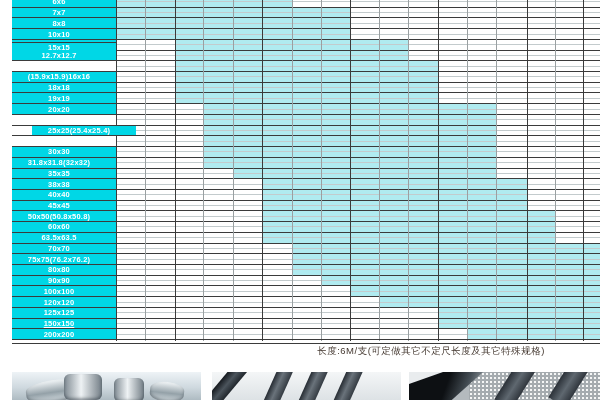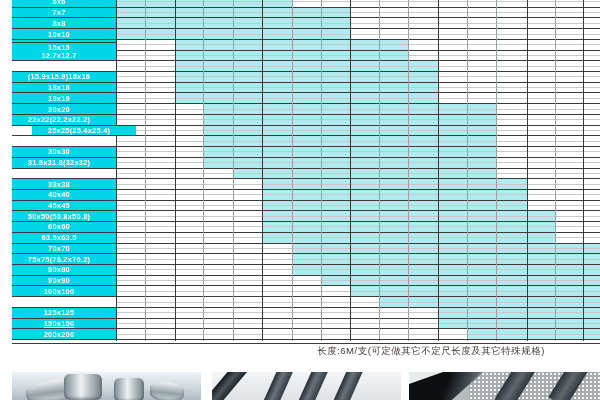--- a/index.html
+++ b/index.html
@@ -82,39 +82,39 @@
       <div class="hline" style="left: 12px; width: 588px; top: 92.48px; background: rgb(59, 59, 59);"></div>
       <div class="midline" style="left: 116px; width: 484px; top: 97.84px; background: rgb(195, 203, 205);"></div>
       <div class="row-label" style="top: 92.48px; height: 10.72px; background: rgb(0, 215, 230); border-top: 1px solid rgb(59, 59, 59);">19x19</div>
       <div class="row-fill" style="left: 203px; top: 103.2px; width: 293px; height: 10.72px; background: rgb(176, 235, 240);"></div>
       <div class="hline" style="left: 12px; width: 588px; top: 103.2px; background: rgb(59, 59, 59);"></div>
       <div class="midline" style="left: 116px; width: 484px; top: 108.56px; background: rgb(195, 203, 205);"></div>
       <div class="row-label" style="top: 103.2px; height: 10.72px; background: rgb(0, 215, 230); border-top: 1px solid rgb(59, 59, 59);">20x20</div>
       <div class="row-fill" style="left: 203px; top: 113.92px; width: 293px; height: 10.72px; background: rgb(176, 235, 240);"></div>
       <div class="hline" style="left: 12px; width: 588px; top: 113.92px; background: rgb(59, 59, 59);"></div>
       <div class="midline" style="left: 116px; width: 484px; top: 119.28px; background: rgb(195, 203, 205);"></div>
-      <div class="row-label" style="top: 113.92px; height: 10.72px; background: rgb(0, 215, 230); border-top: 1px solid rgb(59, 59, 59);">22x22(22.2x22.2)</div>
       <div class="row-fill" style="left: 203px; top: 124.64px; width: 293px; height: 10.72px; background: rgb(176, 235, 240);"></div>
       <div class="hline" style="left: 12px; width: 588px; top: 124.64px; background: rgb(59, 59, 59);"></div>
       <div class="midline" style="left: 116px; width: 484px; top: 130px; background: rgb(195, 203, 205);"></div>
       <div class="row-label" style="top: 124.64px; height: 10.72px; background: rgb(0, 215, 230); border-top: 1px solid rgb(59, 59, 59); margin-left: 20px;">25x25(25.4x25.4)</div>
       <div class="row-fill" style="left: 203px; top: 135.36px; width: 293px; height: 10.72px; background: rgb(176, 235, 240);"></div>
       <div class="hline" style="left: 12px; width: 588px; top: 135.36px; background: rgb(59, 59, 59);"></div>
       <div class="midline" style="left: 116px; width: 484px; top: 140.72px; background: rgb(195, 203, 205);"></div>
       <div class="row-fill" style="left: 203px; top: 146.08px; width: 293px; height: 10.72px; background: rgb(176, 235, 240);"></div>
       <div class="hline" style="left: 12px; width: 588px; top: 146.08px; background: rgb(59, 59, 59);"></div>
       <div class="midline" style="left: 116px; width: 484px; top: 151.44px; background: rgb(195, 203, 205);"></div>
       <div class="row-label" style="top: 146.08px; height: 10.72px; background: rgb(0, 215, 230); border-top: 1px solid rgb(59, 59, 59);">30x30</div>
       <div class="row-fill" style="left: 203px; top: 156.8px; width: 293px; height: 10.72px; background: rgb(176, 235, 240);"></div>
       <div class="hline" style="left: 12px; width: 588px; top: 156.8px; background: rgb(59, 59, 59);"></div>
       <div class="midline" style="left: 116px; width: 484px; top: 162.16px; background: rgb(195, 203, 205);"></div>
       <div class="row-label" style="top: 156.8px; height: 10.72px; background: rgb(0, 215, 230); border-top: 1px solid rgb(59, 59, 59);">31.8x31.8(32x32)</div>
       <div class="row-fill" style="left: 233px; top: 167.52px; width: 263px; height: 10.72px; background: rgb(176, 235, 240);"></div>
       <div class="hline" style="left: 12px; width: 588px; top: 167.52px; background: rgb(59, 59, 59);"></div>
       <div class="midline" style="left: 116px; width: 484px; top: 172.88px; background: rgb(195, 203, 205);"></div>
+      <div class="row-label" style="top: 167.52px; height: 10.72px; background: rgb(0, 215, 230); border-top: 1px solid rgb(59, 59, 59);">35x35</div>
       <div class="row-fill" style="left: 262px; top: 178.24px; width: 265px; height: 10.72px; background: rgb(176, 235, 240);"></div>
       <div class="hline" style="left: 12px; width: 588px; top: 178.24px; background: rgb(59, 59, 59);"></div>
       <div class="midline" style="left: 116px; width: 484px; top: 183.6px; background: rgb(195, 203, 205);"></div>
       <div class="row-label" style="top: 178.24px; height: 10.72px; background: rgb(0, 215, 230); border-top: 1px solid rgb(59, 59, 59);">38x38</div>
       <div class="row-fill" style="left: 262px; top: 188.96px; width: 265px; height: 10.72px; background: rgb(176, 235, 240);"></div>
       <div class="hline" style="left: 12px; width: 588px; top: 188.96px; background: rgb(59, 59, 59);"></div>
       <div class="midline" style="left: 116px; width: 484px; top: 194.32px; background: rgb(195, 203, 205);"></div>
       <div class="row-label" style="top: 188.96px; height: 10.72px; background: rgb(0, 215, 230); border-top: 1px solid rgb(59, 59, 59);">40x40</div>
       <div class="row-fill" style="left: 262px; top: 199.68px; width: 265px; height: 10.72px; background: rgb(176, 235, 240);"></div>
       <div class="hline" style="left: 12px; width: 588px; top: 199.68px; background: rgb(59, 59, 59);"></div>
@@ -148,20 +148,21 @@
       <div class="hline" style="left: 12px; width: 588px; top: 274.72px; background: rgb(59, 59, 59);"></div>
       <div class="midline" style="left: 116px; width: 484px; top: 280.08px; background: rgb(195, 203, 205);"></div>
       <div class="row-label" style="top: 274.72px; height: 10.72px; background: rgb(0, 215, 230); border-top: 1px solid rgb(59, 59, 59);">90x90</div>
       <div class="row-fill" style="left: 350px; top: 285.44px; width: 250px; height: 10.72px; background: rgb(176, 235, 240);"></div>
       <div class="hline" style="left: 12px; width: 588px; top: 285.44px; background: rgb(59, 59, 59);"></div>
       <div class="midline" style="left: 116px; width: 484px; top: 290.8px; background: rgb(195, 203, 205);"></div>
       <div class="row-label" style="top: 285.44px; height: 10.72px; background: rgb(0, 215, 230); border-top: 1px solid rgb(59, 59, 59);">100x100</div>
       <div class="row-fill" style="left: 379px; top: 296.16px; width: 221px; height: 10.72px; background: rgb(176, 235, 240);"></div>
       <div class="hline" style="left: 12px; width: 588px; top: 296.16px; background: rgb(59, 59, 59);"></div>
       <div class="midline" style="left: 116px; width: 484px; top: 301.52px; background: rgb(195, 203, 205);"></div>
+      <div class="row-label" style="top: 296.16px; height: 10.72px; background: rgb(0, 215, 230); border-top: 1px solid rgb(59, 59, 59);">120x120</div>
       <div class="row-fill" style="left: 438px; top: 306.88px; width: 162px; height: 10.72px; background: rgb(176, 235, 240);"></div>
       <div class="hline" style="left: 12px; width: 588px; top: 306.88px; background: rgb(59, 59, 59);"></div>
       <div class="midline" style="left: 116px; width: 484px; top: 312.24px; background: rgb(195, 203, 205);"></div>
       <div class="row-label" style="top: 306.88px; height: 10.72px; background: rgb(0, 215, 230); border-top: 1px solid rgb(59, 59, 59);">125x125</div>
       <div class="row-fill" style="left: 438px; top: 317.6px; width: 162px; height: 10.72px; background: rgb(176, 235, 240);"></div>
       <div class="hline" style="left: 12px; width: 588px; top: 317.6px; background: rgb(59, 59, 59);"></div>
       <div class="midline" style="left: 116px; width: 484px; top: 322.96px; background: rgb(195, 203, 205);"></div>
       <div class="row-label" style="top: 317.6px; height: 10.72px; background: rgb(0, 215, 230); border-top: 1px solid rgb(59, 59, 59); text-decoration: underline;">150x150</div>
       <div class="row-fill" style="left: 467px; top: 328.32px; width: 133px; height: 10.72px; background: rgb(176, 235, 240);"></div>
       <div class="hline" style="left: 12px; width: 588px; top: 328.32px; background: rgb(59, 59, 59);"></div>

